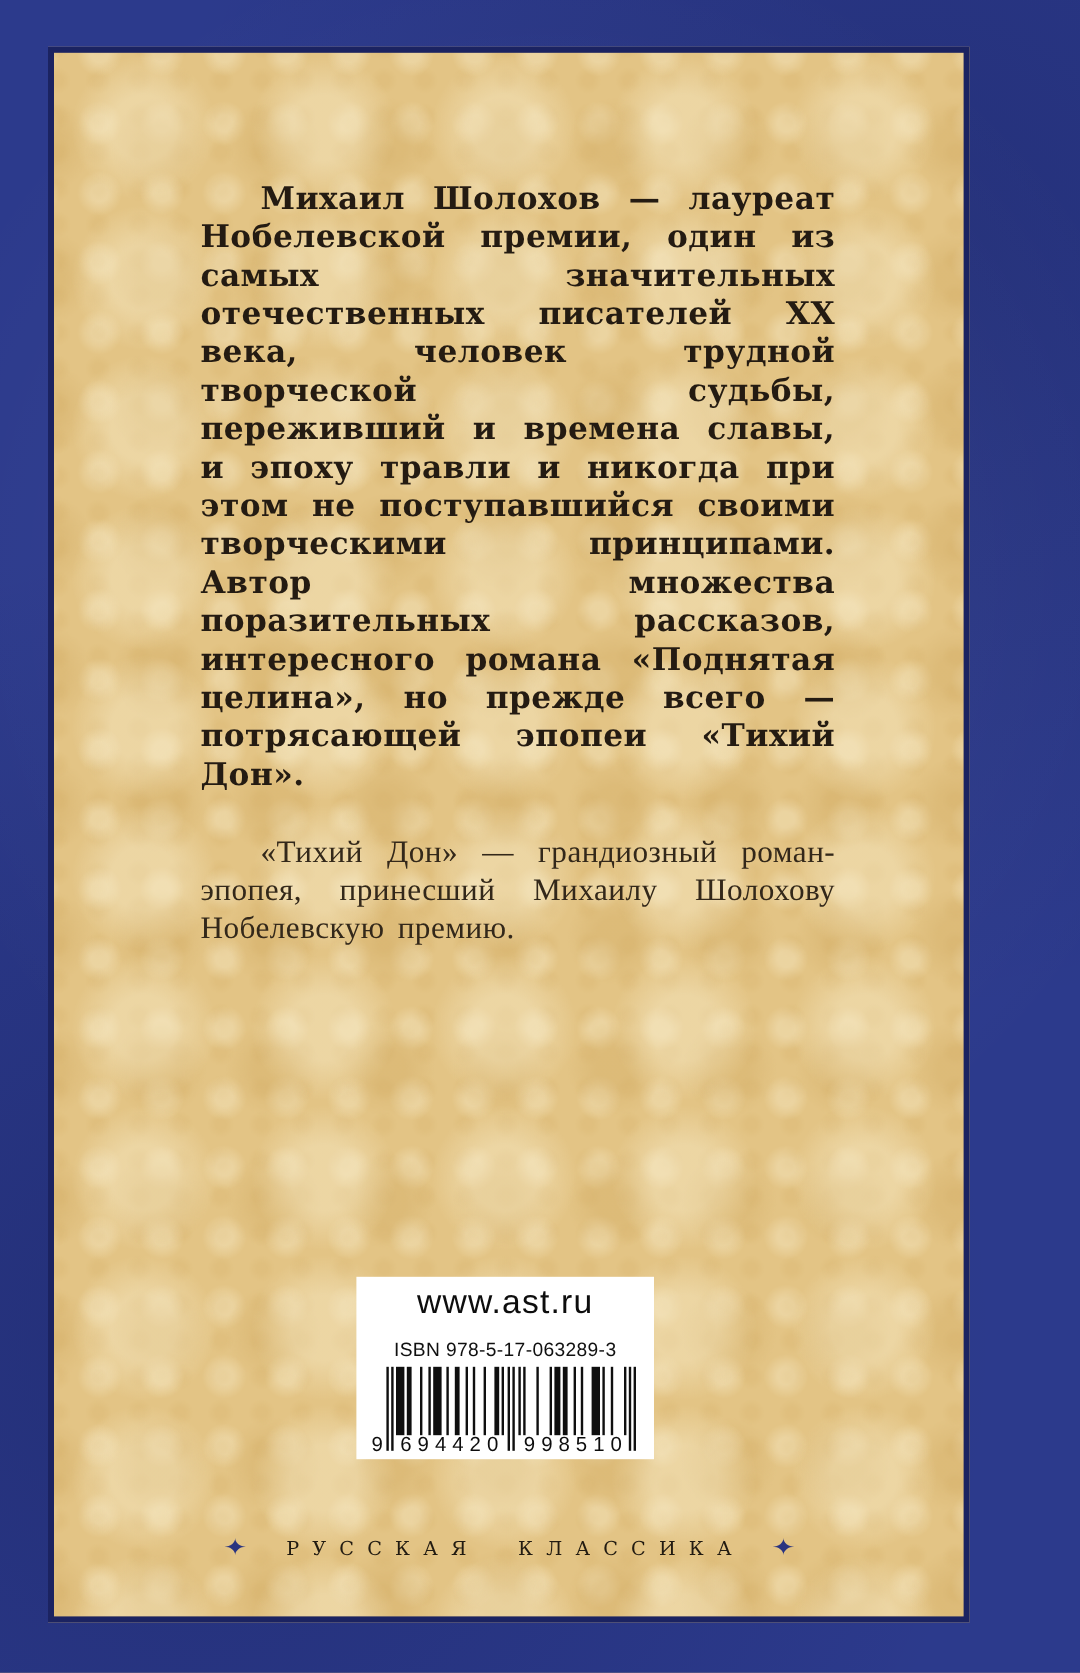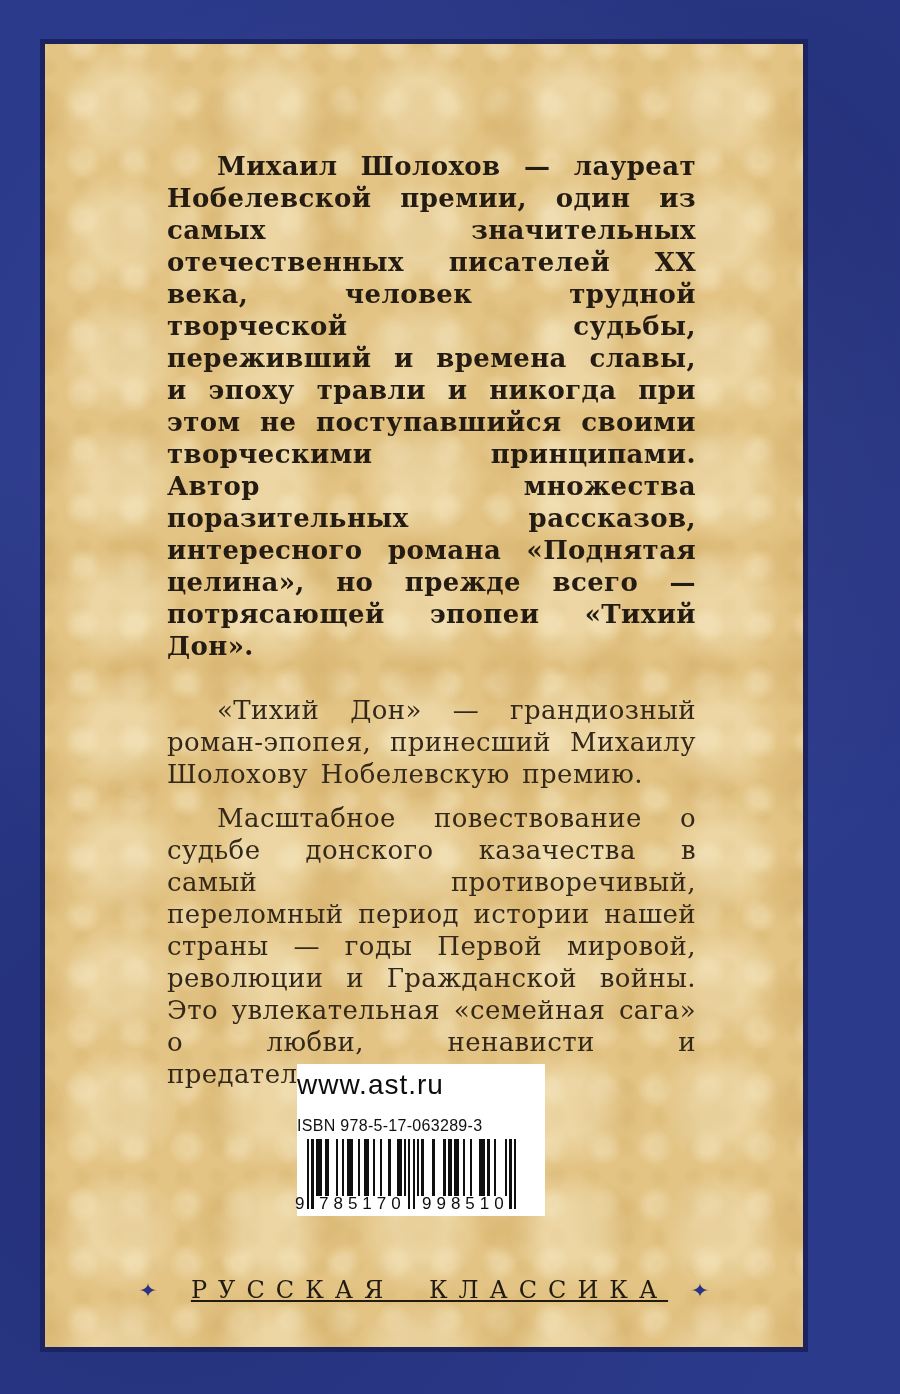--- a/index.html
+++ b/index.html
@@ -23,62 +23,60 @@
       radial-gradient(circle, rgba(216,180,110,0.30) 0 20%, rgba(216,180,110,0) 50%);
     background-size:150px 125px, 95px 110px, 52px 58px, 34px 30px;
     background-position:0 0, 40px 22px, 12px 30px, 20px 8px;
   }
   .text-block{position:absolute;left:110px;top:94px;width:553px;}
   .text-block p{
     margin:12px;text-align:justify;text-indent:50px;
     font-size:26px;line-height:32px;letter-spacing:0.4px;word-spacing:4px;
   }
   p.intro{font-weight:bold;color:#241b12;margin-bottom:32px;}
-  p.body-par{color:#33281a;}
+  p.body-par{color:#33281a;font-family:Liberation Serif, serif;}
   .pubbox{
     position:absolute;left:252px;top:1020px;width:248px;height:152px;
-    background:#ffffff;display:flex;flex-direction:column;
+    background:#ffffff;display:flex;flex-direction:column;align-items:center;
     font-family:"Liberation Sans","DejaVu Sans",sans-serif;
   }
   .website{font-size:28px;color:#0d0d0d;margin-top:5px;letter-spacing:1px;}
   .isbn{font-size:16px;color:#101010;margin-top:16px;letter-spacing:0.3px;white-space:nowrap;}
   .barcode{position:relative;width:209px;height:84px;margin-top:4px;margin-left:10px;}
   .bars{position:absolute;left:0;top:0;width:209px;height:70px;}
   .bar{position:absolute;top:0;height:57px;background:#0f0f0f;}
   .bar.guard{height:70px;}
   .bc-digit{
     position:absolute;bottom:2px;font-size:17px;color:#0d0d0d;
     font-family:"Liberation Sans","DejaVu Sans",sans-serif;white-space:nowrap;
   }
   .bc-first{left:-12px;}
   .bc-left{left:12px;letter-spacing:5px;}
   .bc-right{left:115px;letter-spacing:5px;}
   .series{
     position:absolute;left:0;top:1226px;width:758px;height:40px;
     display:flex;justify-content:center;align-items:center;gap:24px;
   }
   .series-label{
-    font-size:24px;color:#221b11;letter-spacing:11px;word-spacing:16px;
+    font-size:16px;color:#221b11;letter-spacing:11px;word-spacing:16px;
     text-indent:11px; 
-    text-decoration:underline;
   }
   .star{
     color:#2a3480;font-size:19px;line-height:1;
     font-family:"DejaVu Sans",sans-serif;transform:scaleX(1.25);
   }
 </style>
 </head>
 <body>
 
 <div class="panel">
 
   <div class="text-block">
     <p class="intro">Михаил Шолохов — лауреат Нобелевской премии, один из самых значительных отечественных писателей XX века, человек трудной творческой судьбы, переживший и времена славы, и эпоху травли и никогда при этом не поступавшийся своими творческими принципами. Автор множества поразительных рассказов, интересного романа «Поднятая целина», но прежде всего — потрясающей эпопеи «Тихий Дон».</p>
     <p class="body-par">«Тихий Дон» — грандиозный роман-эпопея, принесший Михаилу Шолохову Нобелевскую премию.</p>
-    <p class="body-par">Масштабное повествование о судьбе донского казачества в самый противоречивый, переломный период истории нашей страны — годы Первой мировой, революции и Гражданской войны. Это увлекательная «семейная сага» о любви, ненависти и предательстве.</p>
   </div>
 
   <div class="pubbox">
     <div class="website">www.ast.ru</div>
     <div class="isbn">ISBN 978-5-17-063289-3</div>
     <div class="barcode">
       <div class="bars">
           <div class="bar guard" style="left: 0px; width: 2.2px;"></div>
           <div class="bar guard" style="left: 4.4px; width: 2.2px;"></div>
           <div class="bar" style="left: 8.8px; width: 6.6px;"></div>
@@ -104,21 +102,21 @@
           <div class="bar" style="left: 156.2px; width: 2.2px;"></div>
           <div class="bar" style="left: 162.8px; width: 2.2px;"></div>
           <div class="bar" style="left: 171.6px; width: 6.6px;"></div>
           <div class="bar" style="left: 180.4px; width: 2.2px;"></div>
           <div class="bar" style="left: 187px; width: 2.2px;"></div>
           <div class="bar" style="left: 198px; width: 2.2px;"></div>
           <div class="bar guard" style="left: 202.4px; width: 2.2px;"></div>
           <div class="bar guard" style="left: 206.8px; width: 2.2px;"></div>
         </div>
       <span class="bc-digit bc-first">9</span>
-      <span class="bc-digit bc-left">785170</span>
+      <span class="bc-digit bc-left">694420</span>
       <span class="bc-digit bc-right">998510</span>
     </div>
   </div>
 
   <div class="series">
     <span class="star">✦</span>
     <span class="series-label">РУССКАЯ КЛАССИКА</span>
     <span class="star">✦</span>
   </div>
 

